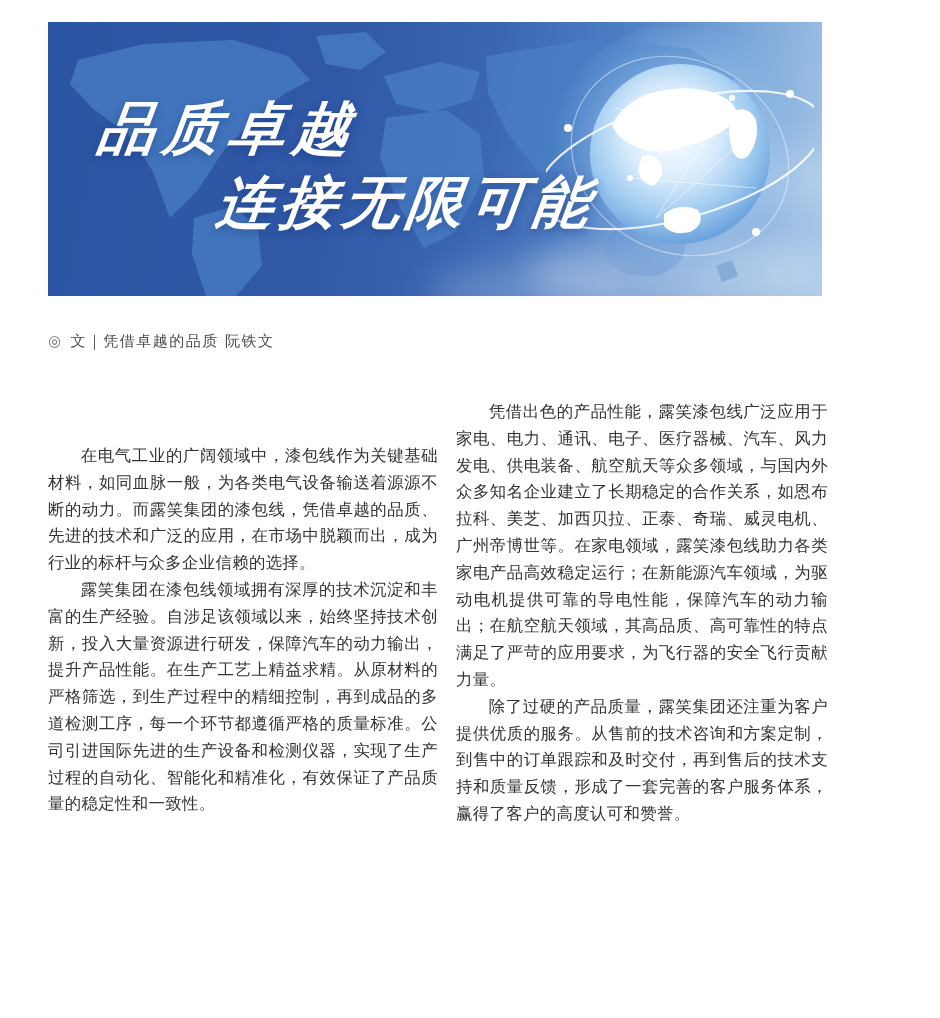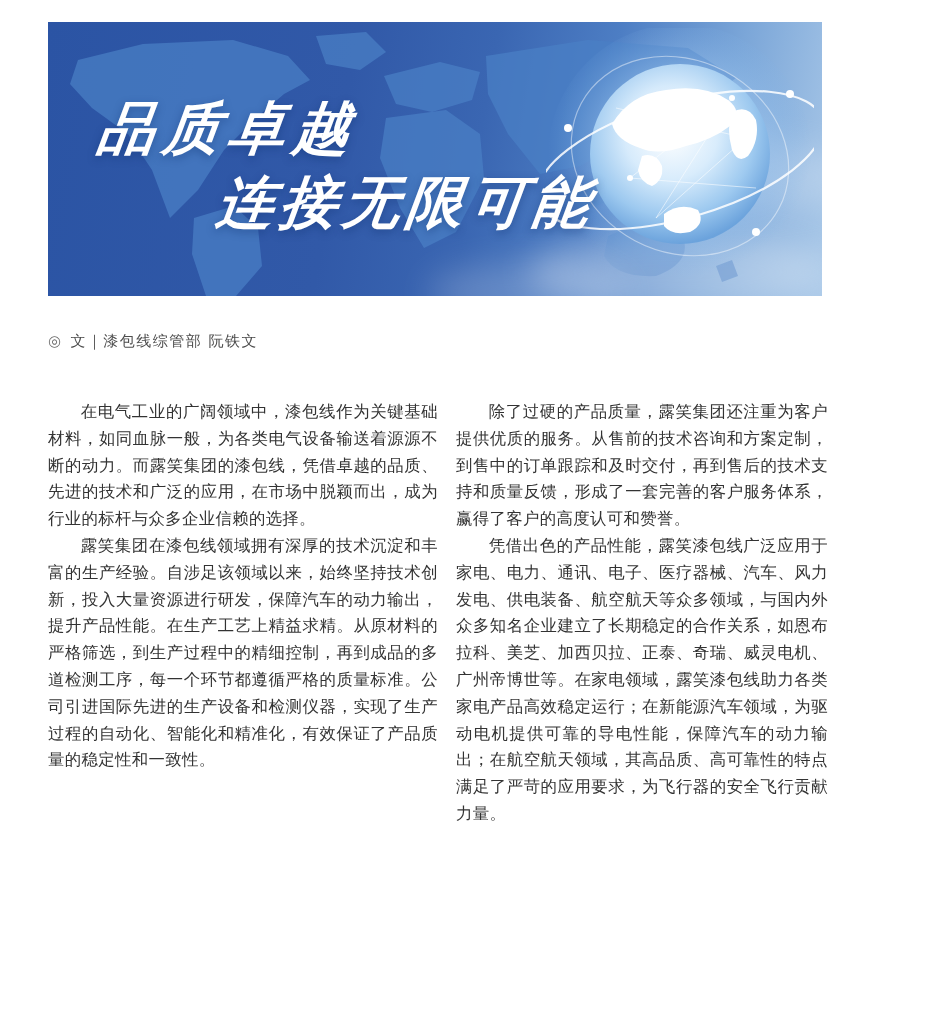--- a/index.html
+++ b/index.html
@@ -41,21 +41,21 @@
   }
   .byline .marker { color: #6b6b6b; margin-right: 8px; font-size: 15px; }
 
   
   .col {
     position: absolute; top: 399px;
     font-size: 16.4px; line-height: 26.8px; color: #333333;
     text-align: justify; letter-spacing: 0.35px;
   }
   .col p { text-indent: 2em; }
-  .col-left  { left: 48px;  width: 390px; }
+  .col-left  { left: 48px;  width: 390px; margin-top: 44px; }
   .col-right { left: 456px; width: 372px; }
 </style>
 </head>
 <body>
 
 <div class="page">
 
   <div class="banner">
 
     <svg class="worldmap" width="774" height="274" viewBox="0 0 774 274">
@@ -130,26 +130,26 @@
       </svg>
     </div>
 
     <div class="banner-title">
       <div class="t1">品质卓越</div>
       <div class="t2">连接无限可能</div>
     </div>
   </div>
 
   <div class="byline">
-    <span class="marker">◎</span><span>文｜漆包线综管部 阮铁文</span>
+    <span class="marker">◎</span><span>文｜凭借卓越的品质 阮铁文</span>
   </div>
 
   <div class="col col-left">
     <p>在电气工业的广阔领域中，漆包线作为关键基础材料，如同血脉一般，为各类电气设备输送着源源不断的动力。而露笑集团的漆包线，凭借卓越的品质、先进的技术和广泛的应用，在市场中脱颖而出，成为行业的标杆与众多企业信赖的选择。</p>
     <p>露笑集团在漆包线领域拥有深厚的技术沉淀和丰富的生产经验。自涉足该领域以来，始终坚持技术创新，投入大量资源进行研发，保障汽车的动力输出，提升产品性能。在生产工艺上精益求精。从原材料的严格筛选，到生产过程中的精细控制，再到成品的多道检测工序，每一个环节都遵循严格的质量标准。公司引进国际先进的生产设备和检测仪器，实现了生产过程的自动化、智能化和精准化，有效保证了产品质量的稳定性和一致性。</p>
   </div>
 
   <div class="col col-right">
+    <p>凭借出色的产品性能，露笑漆包线广泛应用于家电、电力、通讯、电子、医疗器械、汽车、风力发电、供电装备、航空航天等众多领域，与国内外众多知名企业建立了长期稳定的合作关系，如恩布拉科、美芝、加西贝拉、正泰、奇瑞、威灵电机、广州帝博世等。在家电领域，露笑漆包线助力各类家电产品高效稳定运行；在新能源汽车领域，为驱动电机提供可靠的导电性能，保障汽车的动力输出；在航空航天领域，其高品质、高可靠性的特点满足了严苛的应用要求，为飞行器的安全飞行贡献力量。</p>
     <p>除了过硬的产品质量，露笑集团还注重为客户提供优质的服务。从售前的技术咨询和方案定制，到售中的订单跟踪和及时交付，再到售后的技术支持和质量反馈，形成了一套完善的客户服务体系，赢得了客户的高度认可和赞誉。</p>
-    <p>凭借出色的产品性能，露笑漆包线广泛应用于家电、电力、通讯、电子、医疗器械、汽车、风力发电、供电装备、航空航天等众多领域，与国内外众多知名企业建立了长期稳定的合作关系，如恩布拉科、美芝、加西贝拉、正泰、奇瑞、威灵电机、广州帝博世等。在家电领域，露笑漆包线助力各类家电产品高效稳定运行；在新能源汽车领域，为驱动电机提供可靠的导电性能，保障汽车的动力输出；在航空航天领域，其高品质、高可靠性的特点满足了严苛的应用要求，为飞行器的安全飞行贡献力量。</p>
   </div>
 
 </div>
 
 </body></html>

